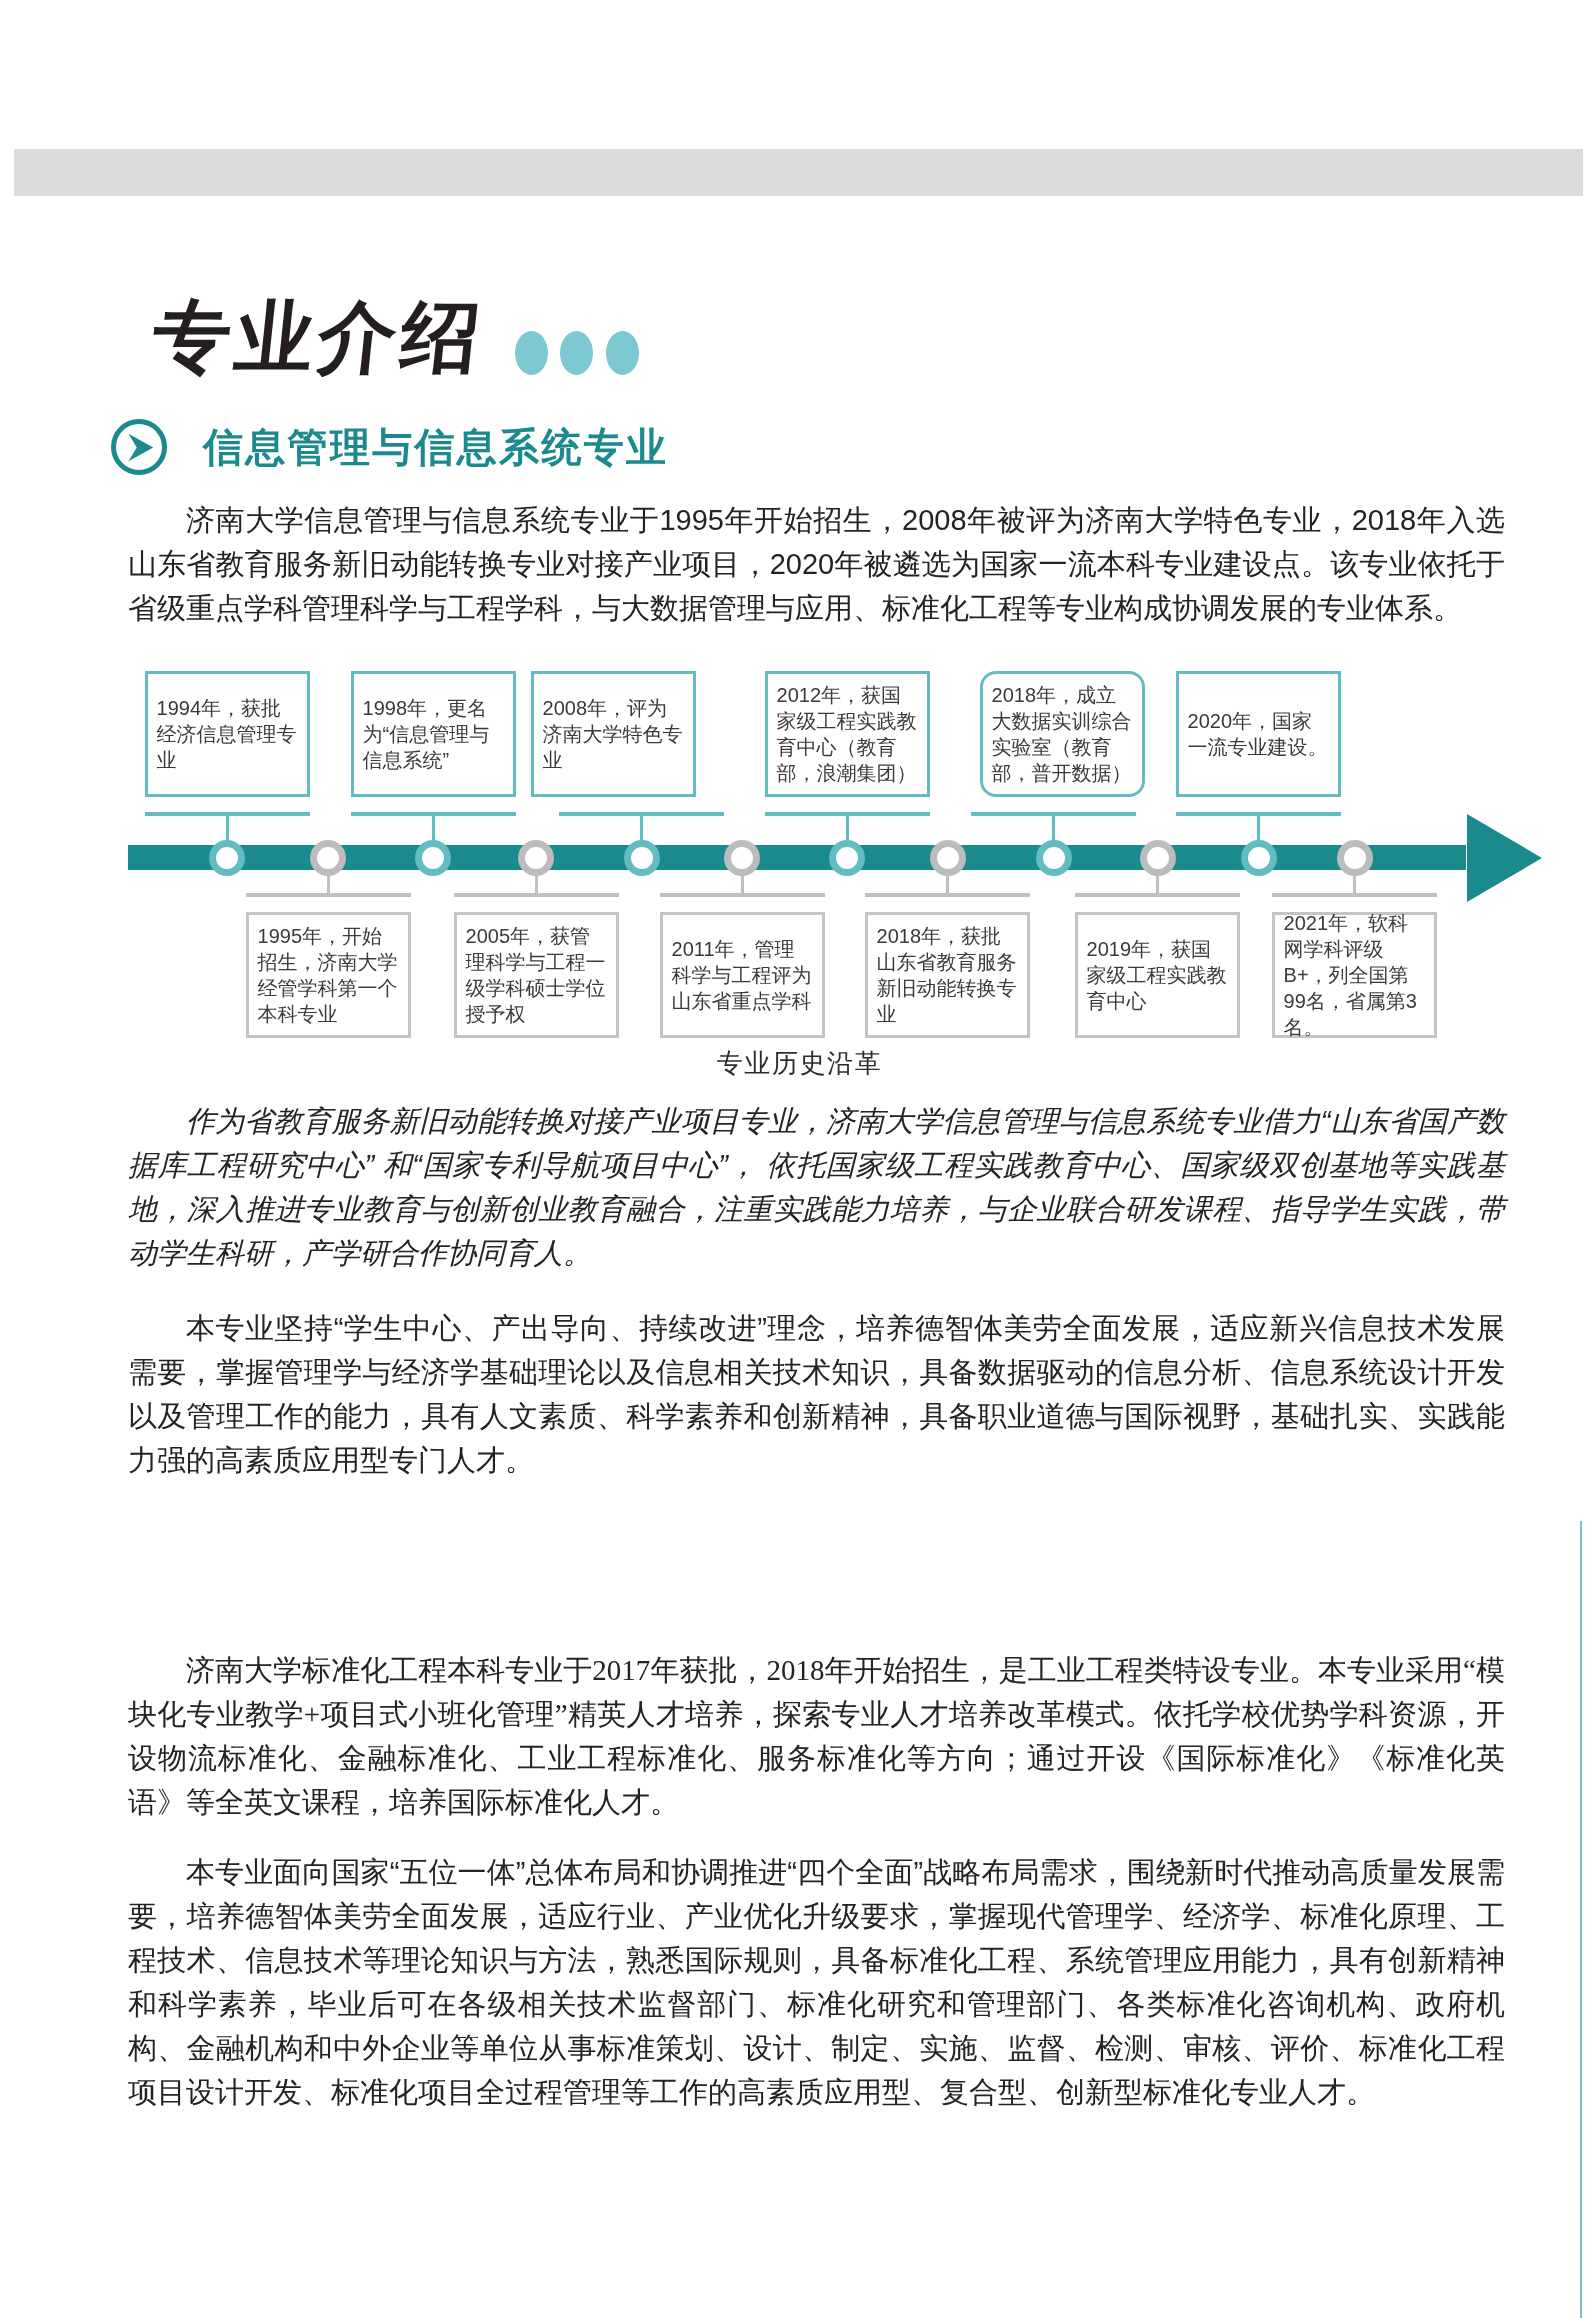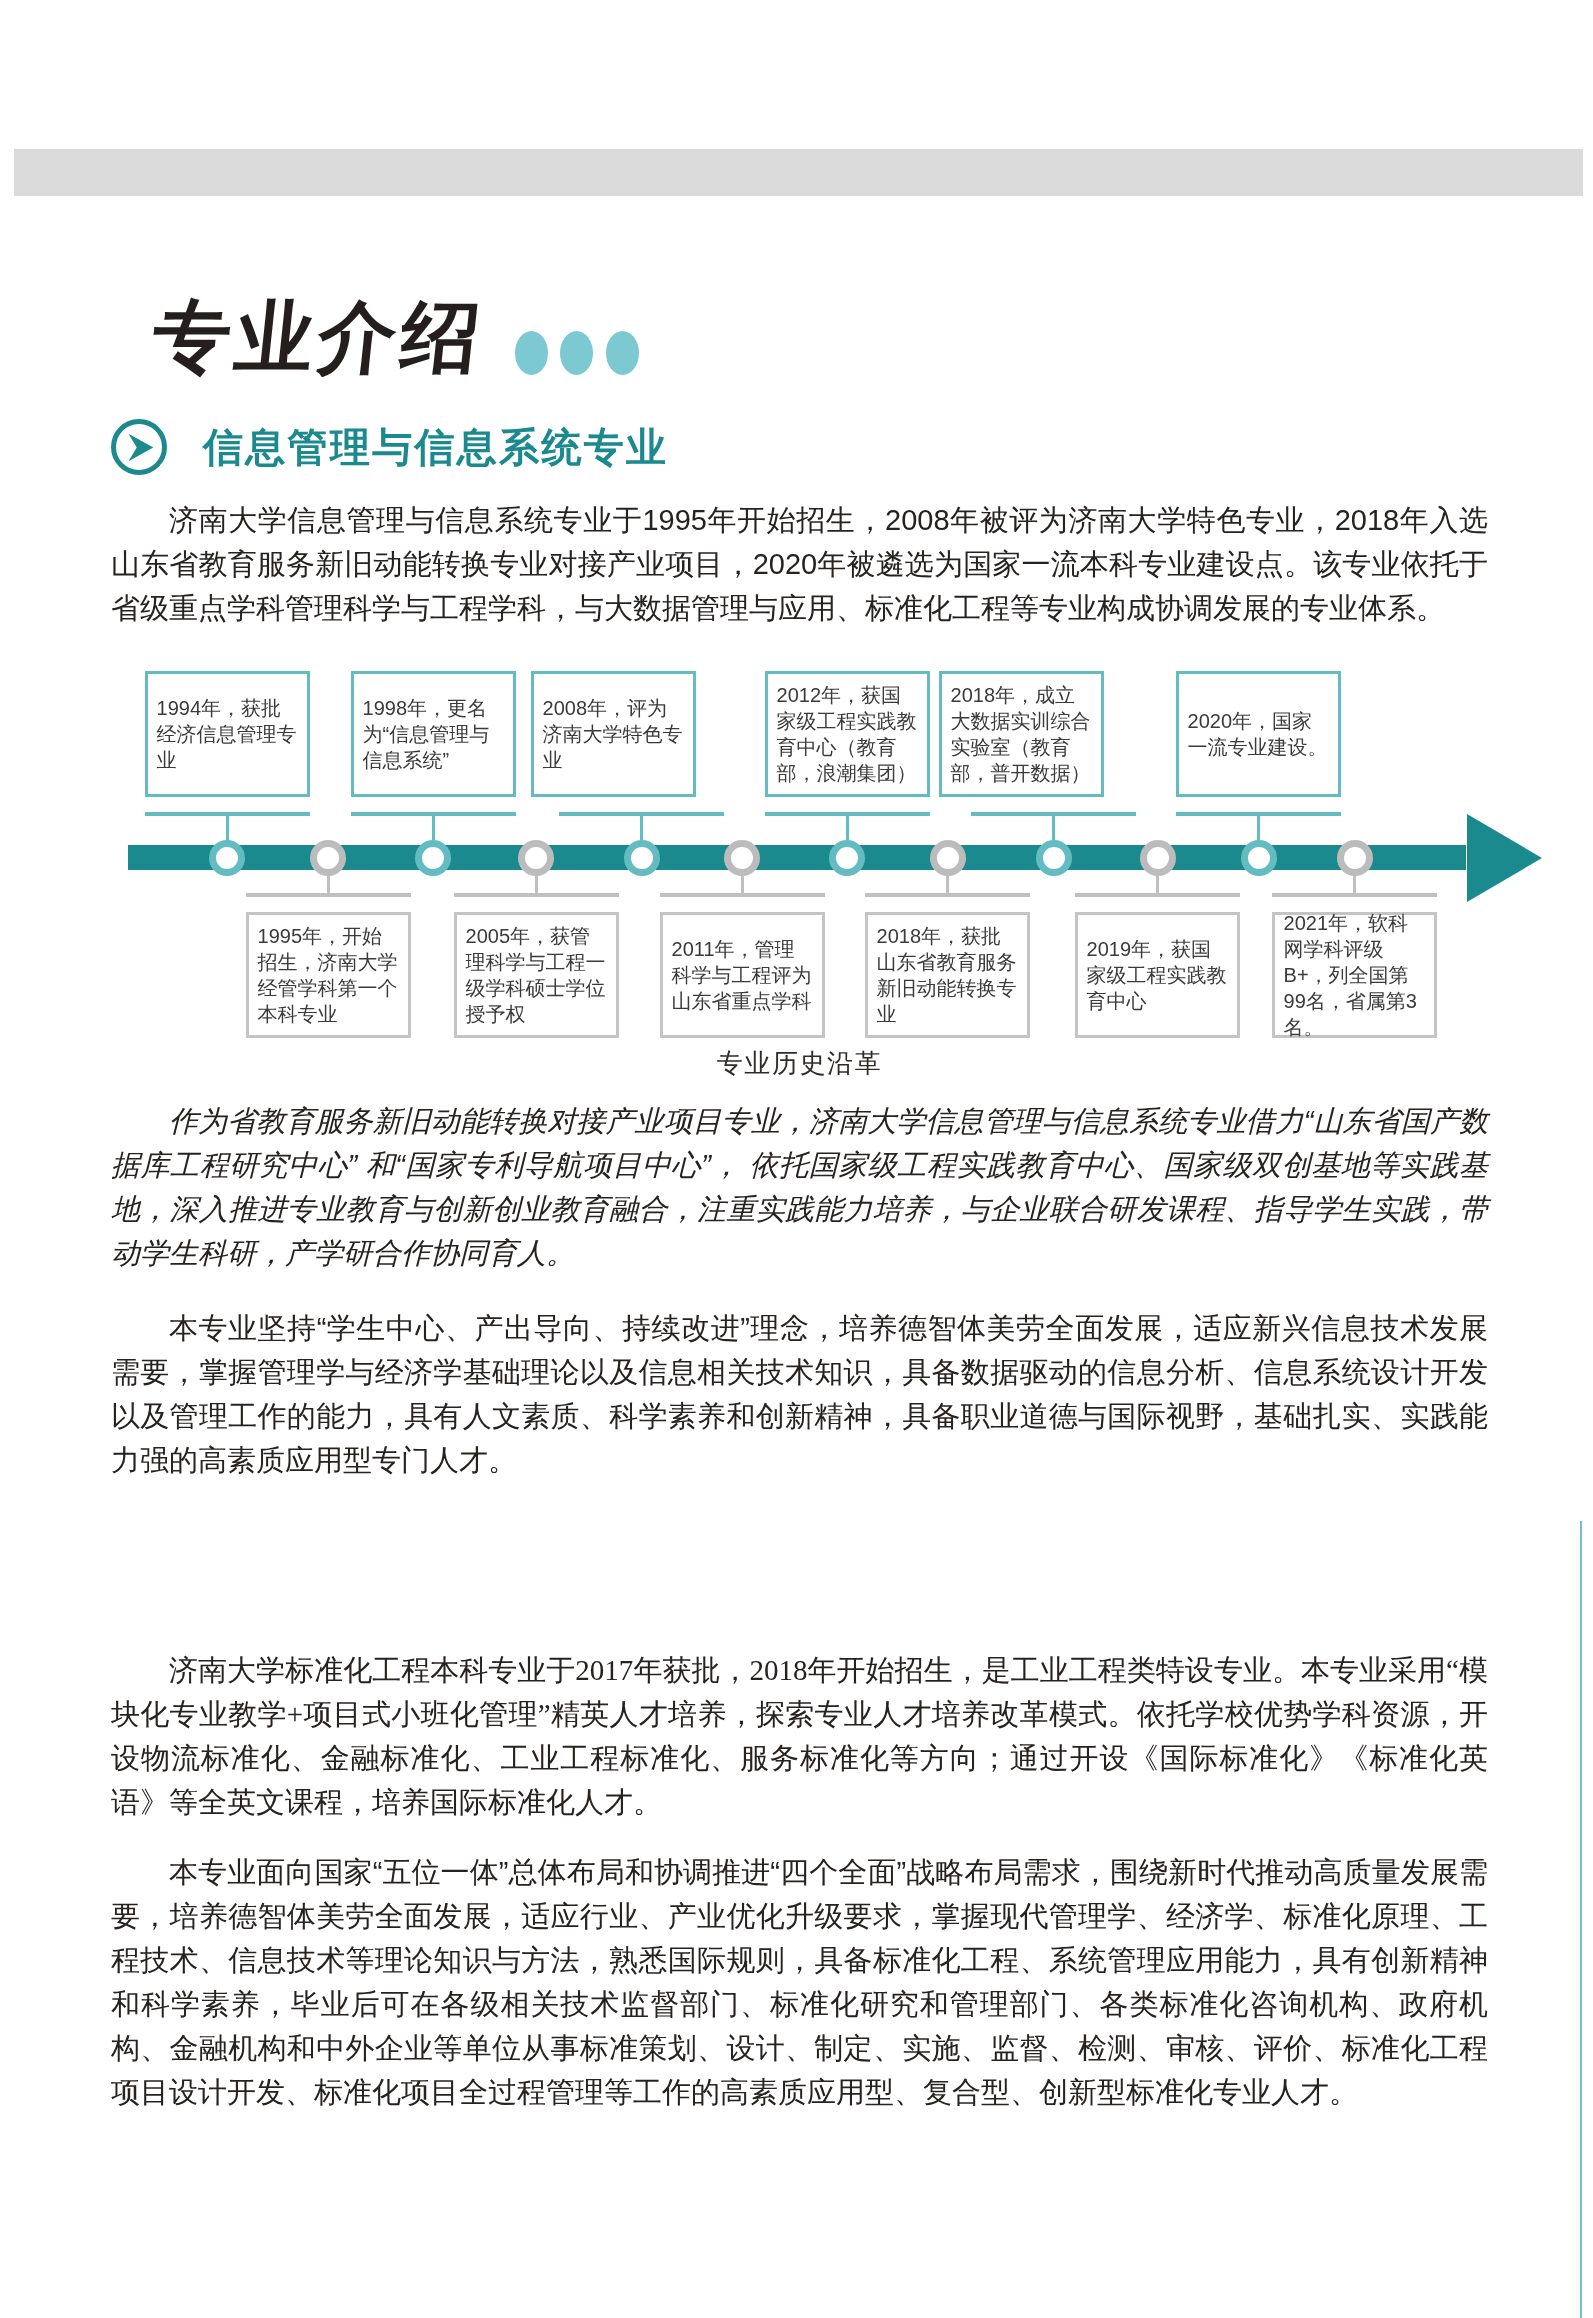--- a/index.html
+++ b/index.html
@@ -20,21 +20,21 @@
 
   .sec-head{position:absolute;left:111px;display:flex;align-items:center;gap:36px;}
   .sec-icon{
     width:56px;height:56px;border:5.4px solid #1b8a8e;border-radius:50%;box-sizing:border-box;
     display:flex;align-items:center;justify-content:center;flex:0 0 auto;background:#fff;
   }
   .sec-icon svg{width:33px;height:33px;display:block;}
   .sec-title{margin:0;font-size:40px;font-weight:800;color:#1b8a8e;letter-spacing:2.3px;white-space:nowrap;}
 
   .body-text{
-    position:absolute;left:111px;width:1377px;margin:0;
+    position:absolute;left:128px;width:1377px;margin:0;
     font-size:29px;line-height:44px;text-align:justify;text-indent:2em;color:#262220;
   }
 
   
   .tl-box{
     position:absolute;width:165px;height:126px;box-sizing:border-box;background:#fff;
     padding:4.7px 8.6px;font-size:20px;line-height:26px;color:#3a3a3a;
     display:flex;align-items:center;text-align:left;
   }
   .tl-top{border:3.1px solid #64bcc3;top:671px;}
@@ -81,21 +81,21 @@
     </span>
     <h2 class="sec-title">信息管理与信息系统专业</h2>
   </div>
 
   <p class="body-text" style="top:498px;">济南大学信息管理与信息系统专业于1995年开始招生，2008年被评为济南大学特色专业，2018年入选山东省教育服务新旧动能转换专业对接产业项目，2020年被遴选为国家一流本科专业建设点。该专业依托于省级重点学科管理科学与工程学科，与大数据管理与应用、标准化工程等专业构成协调发展的专业体系。</p>
 
   <div class="tl-box tl-top" style="left:145px;">1994年，获批经济信息管理专业</div>
   <div class="tl-box tl-top" style="left:351px;">1998年，更名为“信息管理与信息系统”</div>
   <div class="tl-box tl-top" style="left:531px;">2008年，评为济南大学特色专业</div>
   <div class="tl-box tl-top" style="left:765px;">2012年，获国家级工程实践教育中心（教育部，浪潮集团）</div>
-  <div class="tl-box tl-top" style="left:939px;">2018年，成立大数据实训综合实验室（教育部，普开数据）</div>
+  <div class="tl-box tl-top" style="left:980px;border-radius:16px;">2018年，成立大数据实训综合实验室（教育部，普开数据）</div>
   <div class="tl-box tl-top" style="left:1176px;">2020年，国家一流专业建设。</div>
 
   <div class="bracket teal" style="left:145px;"></div>
   <div class="bracket teal" style="left:351px;"></div>
   <div class="bracket teal" style="left:559px;"></div>
   <div class="bracket teal" style="left:765px;"></div>
   <div class="bracket teal" style="left:971px;"></div>
   <div class="bracket teal" style="left:1176px;"></div>
   <div class="stub teal" style="left:226px;"></div>
   <div class="stub teal" style="left:432px;"></div>

